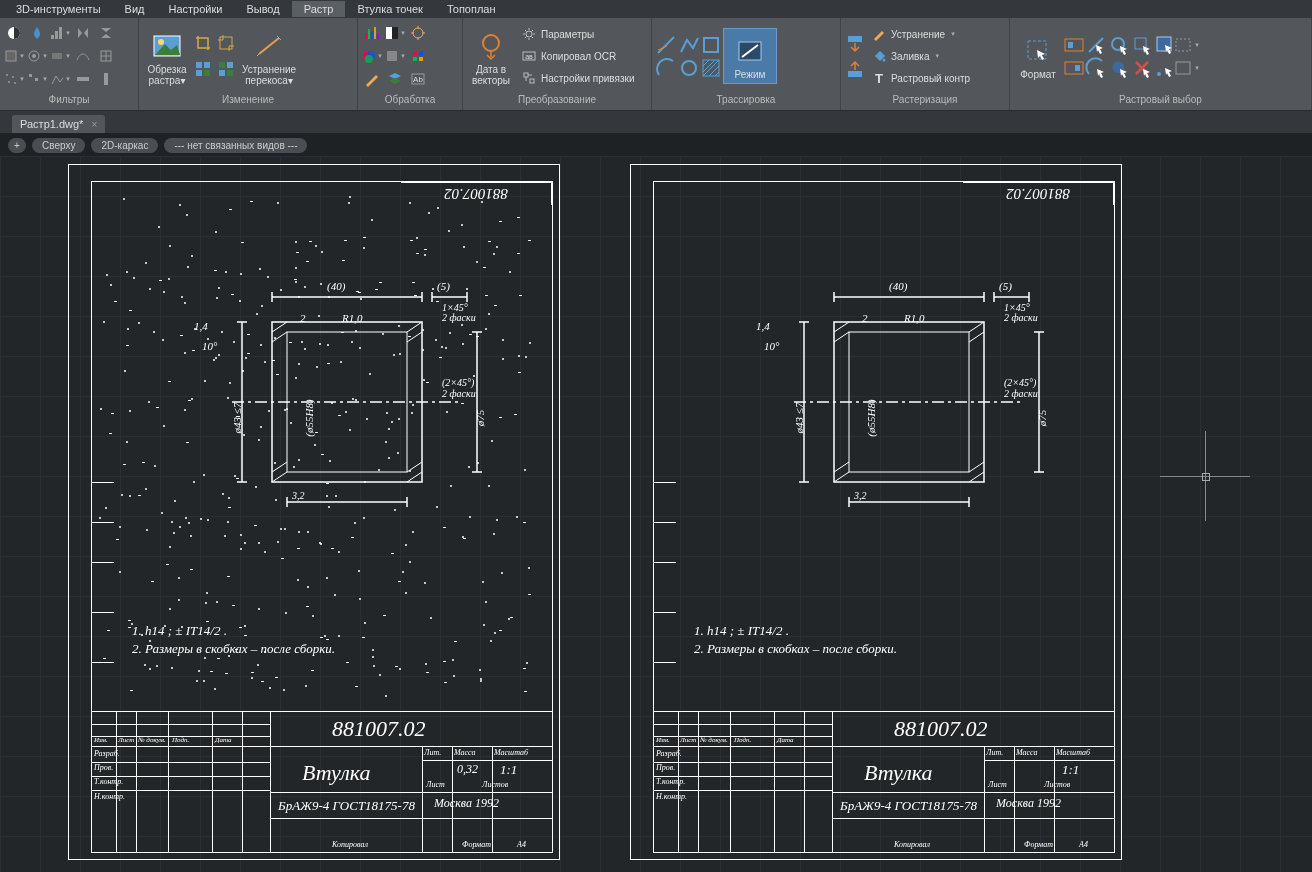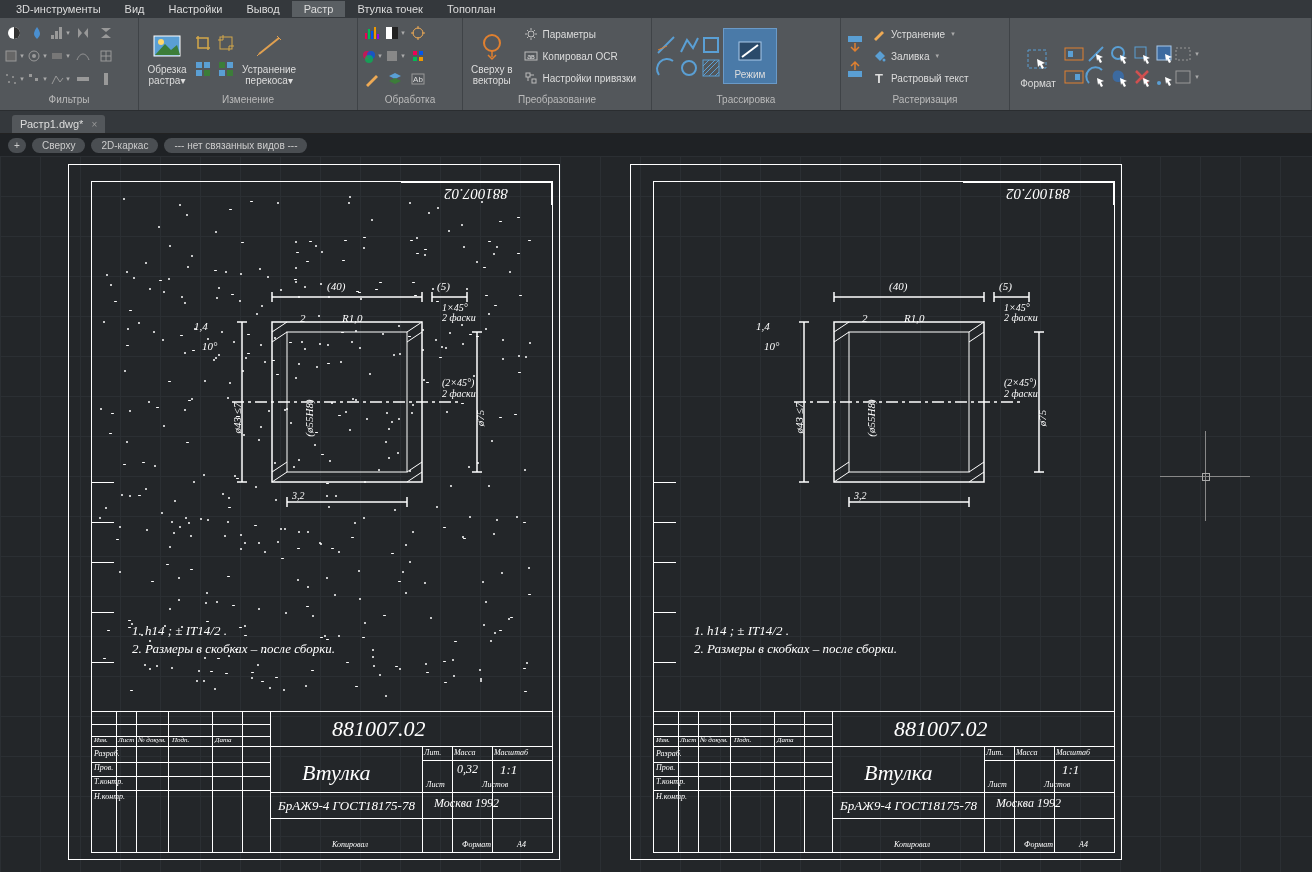--- a/index.html
+++ b/index.html
@@ -303,21 +303,21 @@
 
   <div class="group" style="width:180px">
     <div class="group-body">
       <div class="bigbtn">
         <span class="ico">
             <svg width="30" height="26">
               <circle cx="15" cy="10" r="8" fill="none" stroke="#e08030" stroke-width="2"></circle>
               <path d="M15 18 v6 M11 22 l4 4 l4 -4" stroke="#e08030" fill="none" stroke-width="1.5"></path>
             </svg>
           </span>
-        <span class="lbl">Сверху в
+        <span class="lbl">Дата в
 векторы</span>
       </div>
       <div class="col" style="gap:4px;align-items:flex-start">
         <div class="menuitem">
             <span class="mico">
               <svg width="14" height="14">
                 <circle cx="7" cy="7" r="3" fill="none" stroke="#bbb"></circle>
                 <path d="M7 1v2M7 11v2M1 7h2M11 7h2M3 3l1.5 1.5M11 11l-1.5-1.5M3 11l1.5-1.5M11 3l-1.5 1.5" stroke="#bbb"></path>
               </svg>
             </span>
@@ -439,21 +439,21 @@
               </svg>
             </span>
             <span>Заливка</span>
           </div>
         <div class="menuitem">
             <span class="mico">
               <svg width="14" height="14">
                 <text x="7" y="12" font-size="13" fill="#ddd" text-anchor="middle" font-weight="bold">T</text>
               </svg>
             </span>
-            <span>Растровый текст</span>
+            <span>Растровый контр</span>
           </div>
       </div>
     </div>
     <div class="group-label">Растеризация</div>
   </div>
 
   <div class="group" style="flex:1;min-width:290px">
     <div class="group-body">
       <div class="bigbtn">
         <span class="ico">
@@ -538,20 +538,21 @@
               <rect x="1" y="1" width="14" height="12" fill="none" stroke="#999" stroke-dasharray="2 2"></rect>
             </svg>
           </span>
         <span class="sbtn dd">
             <svg width="18" height="14">
               <rect x="1" y="1" width="14" height="12" fill="none" stroke="#999"></rect>
             </svg>
           </span>
       </div>
     </div>
+    <div class="group-label">Растровый выбор</div>
   </div>
 </div>
 
 <div class="filetabs">
   <div class="filetab">
     <span>Растр1.dwg*</span>
     <span class="x">×</span>
   </div>
 </div>
 

